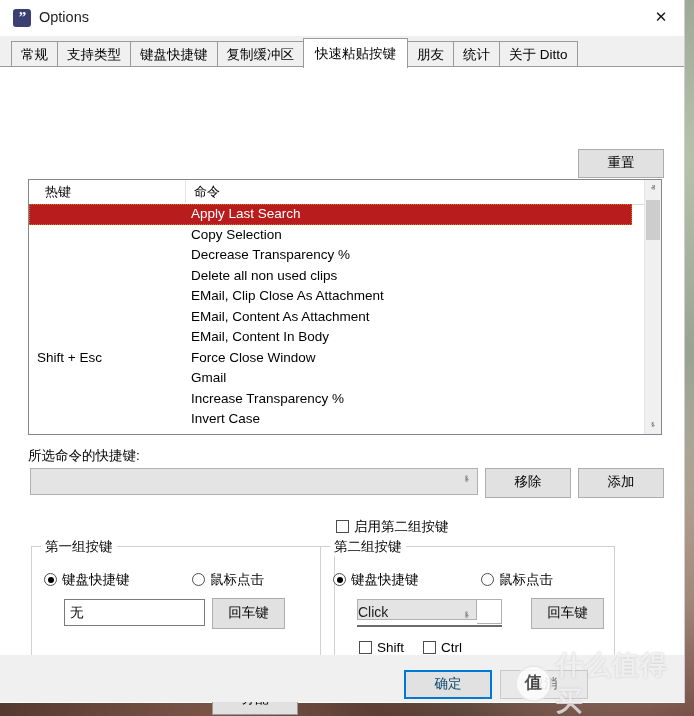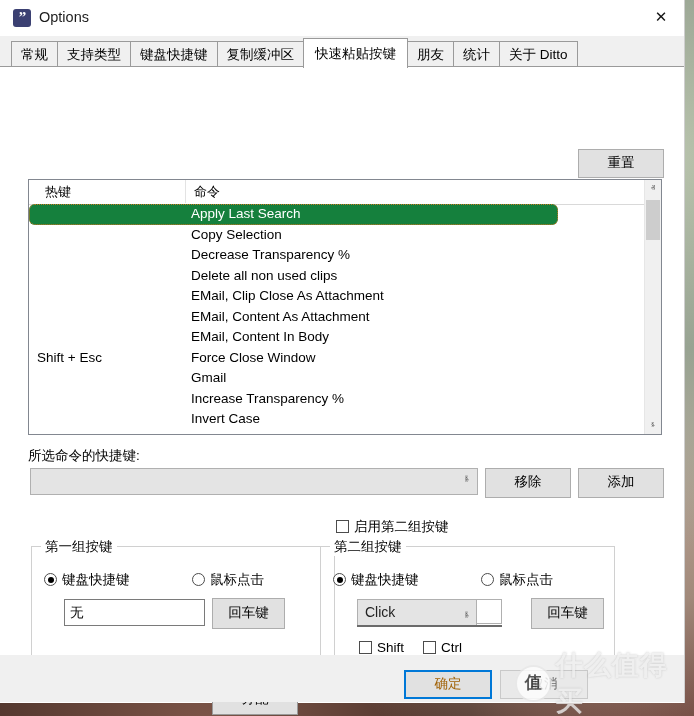--- a/index.html
+++ b/index.html
@@ -186,25 +186,24 @@
     width: 150px;
     white-space: nowrap;
     overflow: hidden;
   }
   .row .cmd {
     position: absolute;
     left: 162px; top: 0;
     white-space: nowrap;
   }
   .row.selected {
-    background: #15803d;
-    width: 529px;
+    background: #b91c1c;
+    width: 603px;
     outline: 1px dotted #cc7722;
     outline-offset: -1px;
-    border-radius: 6px;
   }
   .row.selected .cmd, .row.selected .hk { color: #fff; }
   
   #vscroll {
     position: absolute;
     right: 0; top: 0;
     width: 16px; height: 254px;
     background: #f0f0f0;
     border-left: 1px solid #e6e6e6;
   }
@@ -347,28 +346,28 @@
     border: 1px solid #adadad;
     font-size: 13.5px;
     line-height: 27px;
     text-align: center;
     color: #000;
     cursor: default;
   }
   #click-combo {
     position: absolute;
     left: 36px; top: 52px;
-    width: 120px; height: 27px;
+    width: 120px; height: 21px;
     background: #e4e4e4;
     border: 1px solid #b0b0b0;
     box-sizing: border-box;
     font-size: 14px;
     color: #222;
     line-height: 25px;
-    padding-left: 7px;
+    padding-left: 0;
     cursor: default;
   }
   #click-combo .chev {
     position: absolute;
     right: 7px; top: 3px;
     font-size: 11px;
     color: #5c5c5c;
   }
   #click-white {
     position: absolute;
@@ -431,21 +430,21 @@
     position: absolute;
     left: 404px; top: 15px;
     width: 86px; height: 27px;
     background: #e1e1e1;
     border: 1px solid #adadad;
     outline: 2px solid #0078d7;
     outline-offset: -2px;
     font-size: 13.5px;
     line-height: 25px;
     text-align: center;
-    color: #a16207;
+    color: #0c4a6e;
     cursor: default;
   }
   #cancel-btn {
     position: absolute;
     left: 500px; top: 15px;
     width: 86px; height: 27px;
     background: #e9e9e9;
     border: 1px solid #c9c9c9;
     font-size: 13.5px;
     line-height: 25px;

